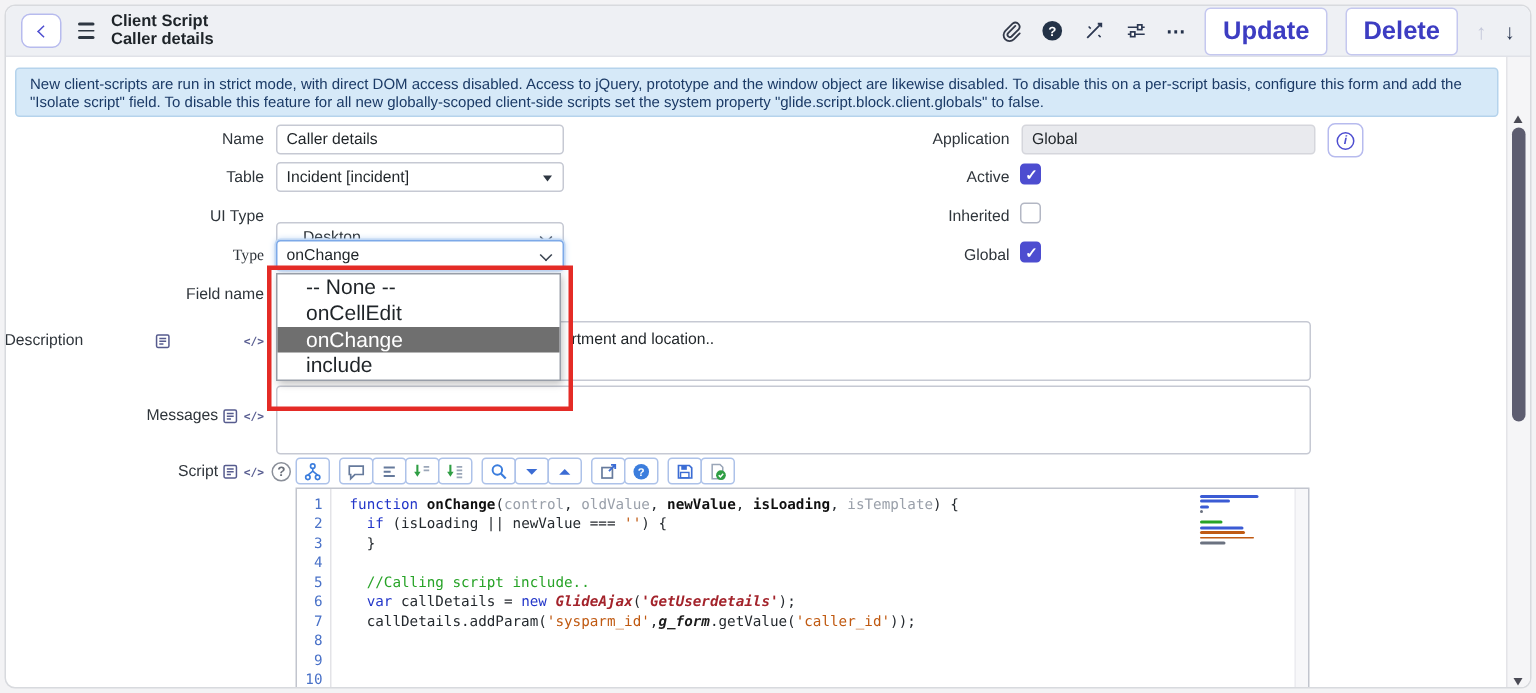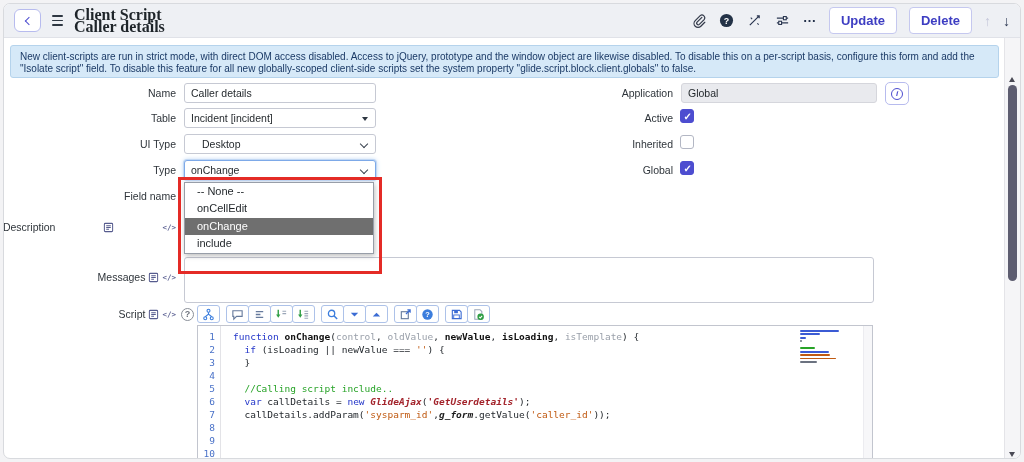--- a/index.html
+++ b/index.html
@@ -9,25 +9,25 @@
 
   
   .header { position:absolute; top:0; left:0; right:0; height:34px; background:#eef0f4;
             border-bottom:1px solid #e0e2e8; display:flex; align-items:center; padding:0 10px; gap:9px; }
   .back-btn { width:27px; height:23px; background:#fff; border:1px solid #b7bbee; border-radius:6px;
               display:flex; align-items:center; justify-content:center; cursor:pointer; flex:0 0 auto;}
   .chev-left { width:6px; height:6px; border-left:1.7px solid #4d4dd0; border-bottom:1.7px solid #4d4dd0;
                transform:rotate(45deg); margin-left:3px; }
   .menu-icon { display:flex; flex-direction:column; gap:2.6px; padding:2px; }
   .menu-icon i { display:block; width:11px; height:1.7px; background:#2e3742; border-radius:1px; }
-  .titles { font-size:16px; font-weight:bold; color:#1e2429; line-height:11.5px; white-space:nowrap;font-family:Liberation Serif, serif; }
+  .titles { font-size:11px; font-weight:bold; color:#1e2429; line-height:11.5px; white-space:nowrap; }
   .header-right { margin-left:auto; display:flex; align-items:center; gap:12px; }
   .hicon { width:16px; height:16px; display:flex; align-items:center; justify-content:center; cursor:pointer; }
   .more-dots { font-size:13px; font-weight:bold; color:#24314a; letter-spacing:1px; line-height:8px; cursor:pointer; }
-  .hbtn { background:#fff; border:1px solid #c5c8ef; color:#3d3dc2; font-weight:bold; font-size:13px;
+  .hbtn { background:#fff; border:1px solid #c5c8ef; color:#3d3dc2; font-weight:bold; font-size:17px;
           font-family:"Liberation Sans",sans-serif; border-radius:4px; padding:5px 11px; cursor:pointer; }
   .nav-arrow { font-size:14px; color:#2c3852; cursor:pointer; line-height:14px;}
   .nav-arrow.disabled { color:#c4c7da; cursor:default; }
 
   
   .banner { position:absolute; left:6px; right:21px; top:41px; height:33px; background:#d6e9f8;
             border:1px solid #b5d3ec; border-radius:3px; color:#1b3a66; font-size:10px;
             line-height:11.5px; padding:5px 9px; }
 
   
@@ -52,21 +52,21 @@
   .cb { position:absolute; left:676px; width:14px; height:14px; background:#fff; border:1px solid #b3b7c4;
         border-radius:3px; cursor:pointer; }
   .cb.checked { background:#4d4dd0; border-color:#4d4dd0; }
   .cb.checked::after { content:"✓"; position:absolute; left:2.5px; top:0.5px; color:#fff; font-size:10px; font-weight:bold; }
   .tarea { position:absolute; left:180px; width:690px; background:#fff; border:1px solid #c6c9d3; border-radius:3px; }
   .tarea .frag { position:absolute; left:196px; top:5px; font-size:10.5px; color:#1f2428; white-space:nowrap; }
 
   
   .dropdown { position:absolute; left:180px; top:178px; width:190px; background:#fff;
               border:1px solid #989ea8; box-shadow:1px 2px 5px rgba(0,0,0,.25); z-index:5; }
-  .dropdown .opt { height:17.4px; line-height:17.4px; padding-left:12px; font-size:11px; color:#1f2428; cursor:pointer; }
+  .dropdown .opt { height:17.4px; line-height:17.4px; padding-left:19px; font-size:14px; color:#1f2428; cursor:pointer; }
   .dropdown .opt.selected { background:#6f6f6f; color:#fff; }
   .annotation { position:absolute; left:174px; top:173px; width:204px; height:97px;
                 border:3px solid #e42b26; z-index:6; pointer-events:none; }
 
   
   .tb-help { position:absolute; left:177px; top:304px; width:13px; height:13px; border:1.4px solid #8a8f99;
              border-radius:50%; color:#6d727c; font-size:9px; font-weight:bold; text-align:center; line-height:11px; }
   .toolbar { position:absolute; left:193px; top:301px; display:flex; gap:6px; }
   .tgroup { display:flex; }
   .tbtn { width:23px; height:18px; background:#fff; border:1px solid #adc2e9; border-radius:3px;
@@ -171,26 +171,26 @@
         <span class="txt">Table</span>
       </div>
     <div class="field" style="top:104px;">
         <span>Incident [incident]</span>
         <span class="caret-solid"></span>
       </div>
 
     <div class="flabel" style="top:133px;">
         <span class="txt">UI Type</span>
       </div>
-    <div class="field" style="top:130px;padding-left:17px;">
+    <div class="field" style="top:144px;padding-left:17px;">
         <span>Desktop</span>
         <span class="caret-thin"></span>
       </div>
 
-    <div class="flabel" style="top:159px;">
+    <div class="flabel" style="top:159px;font-family:Liberation Serif, serif;">
         <span class="txt">Type</span>
       </div>
     <div class="field focused" style="top:156px;">
         <span>onChange</span>
         <span class="caret-thin"></span>
       </div>
 
     <div class="flabel" style="top:185px;">
         <span class="txt">Field name</span>
       </div>
@@ -212,20 +212,23 @@
 
     <div class="flabel" style="top:216px;gap:48px;">
       <span class="txt">Description</span>
       <svg class="doc-ic" viewBox="0 0 12 12" width="11" height="11">
           <g fill="none" stroke="#565b8e" stroke-width="1.1">
             <rect x="1.5" y="1.5" width="9" height="9" rx="1"></rect>
             <path d="M3.5 4h5M3.5 6h5M3.5 8h3"></path>
           </g>
         </svg>
       <span class="code-glyph">&lt;/&gt;</span>
+    </div>
+    <div class="tarea" style="top:210px; height:40px;">
+      <span class="frag">rtment and location..</span>
     </div>
 
     <div class="flabel" style="top:266px;">
       <span class="txt">Messages</span>
       <svg class="doc-ic" viewBox="0 0 12 12" width="11" height="11">
           <g fill="none" stroke="#565b8e" stroke-width="1.1">
             <rect x="1.5" y="1.5" width="9" height="9" rx="1"></rect>
             <path d="M3.5 4h5M3.5 6h5M3.5 8h3"></path>
           </g>
         </svg>

